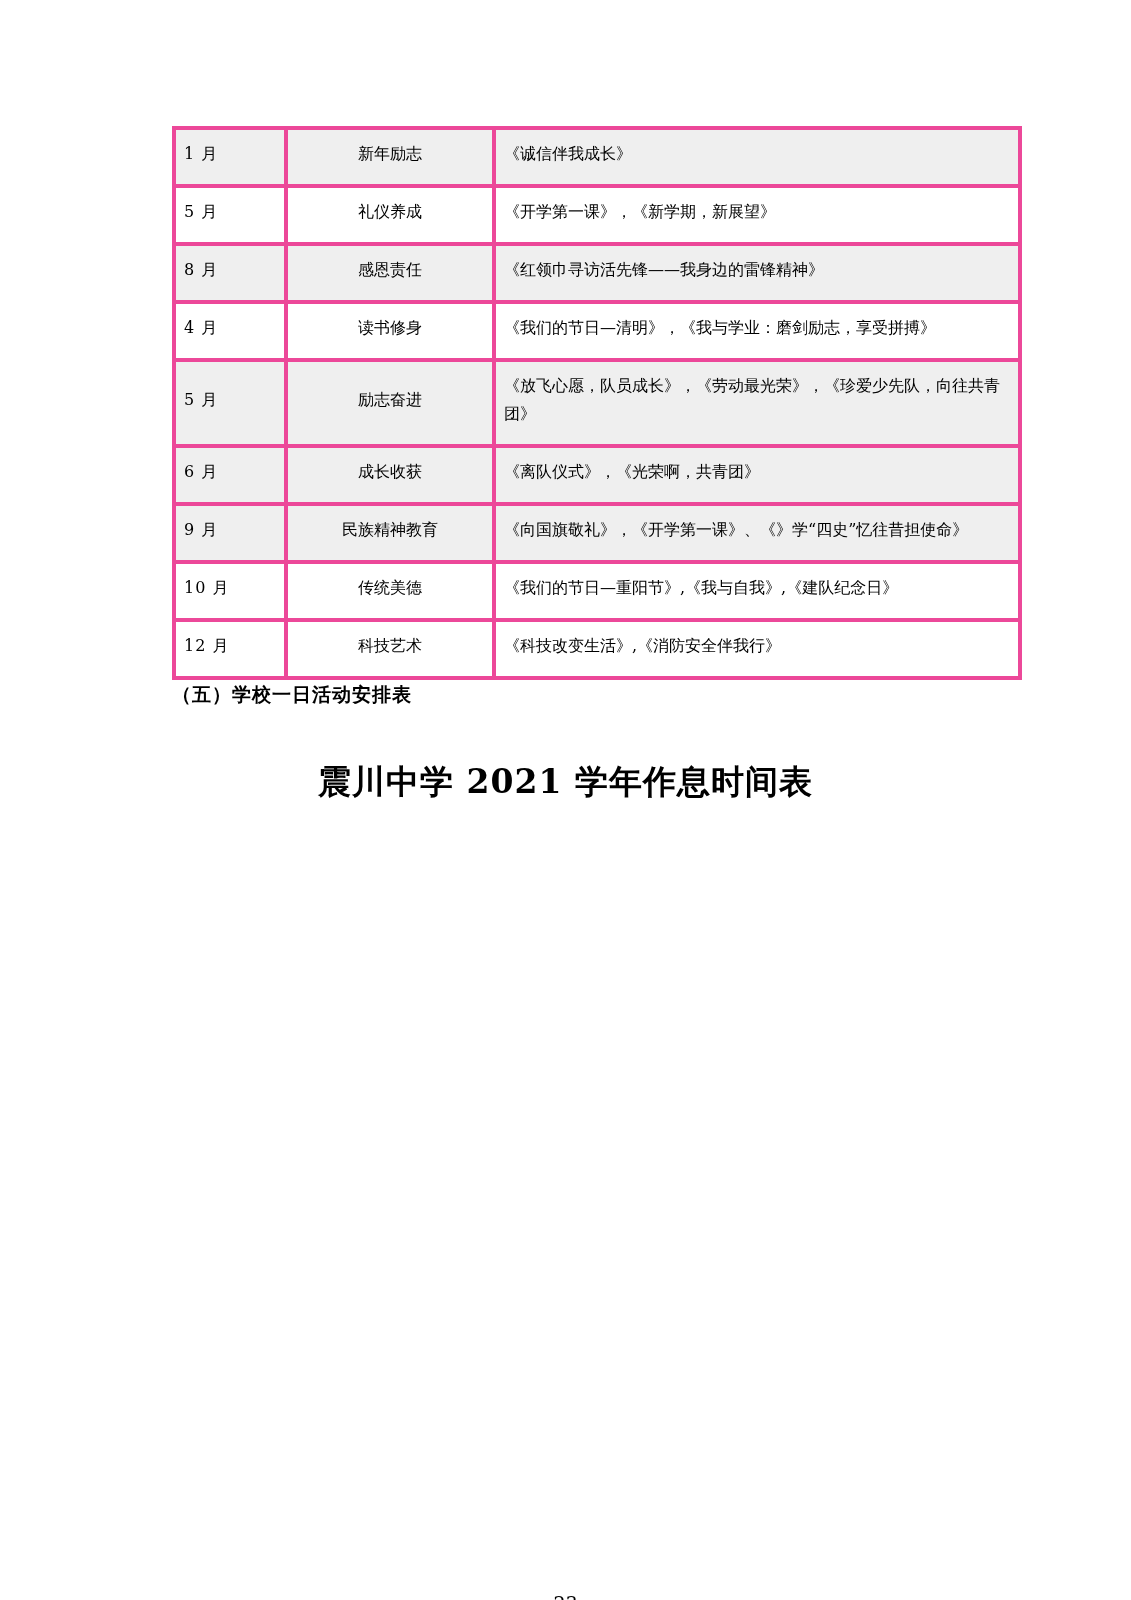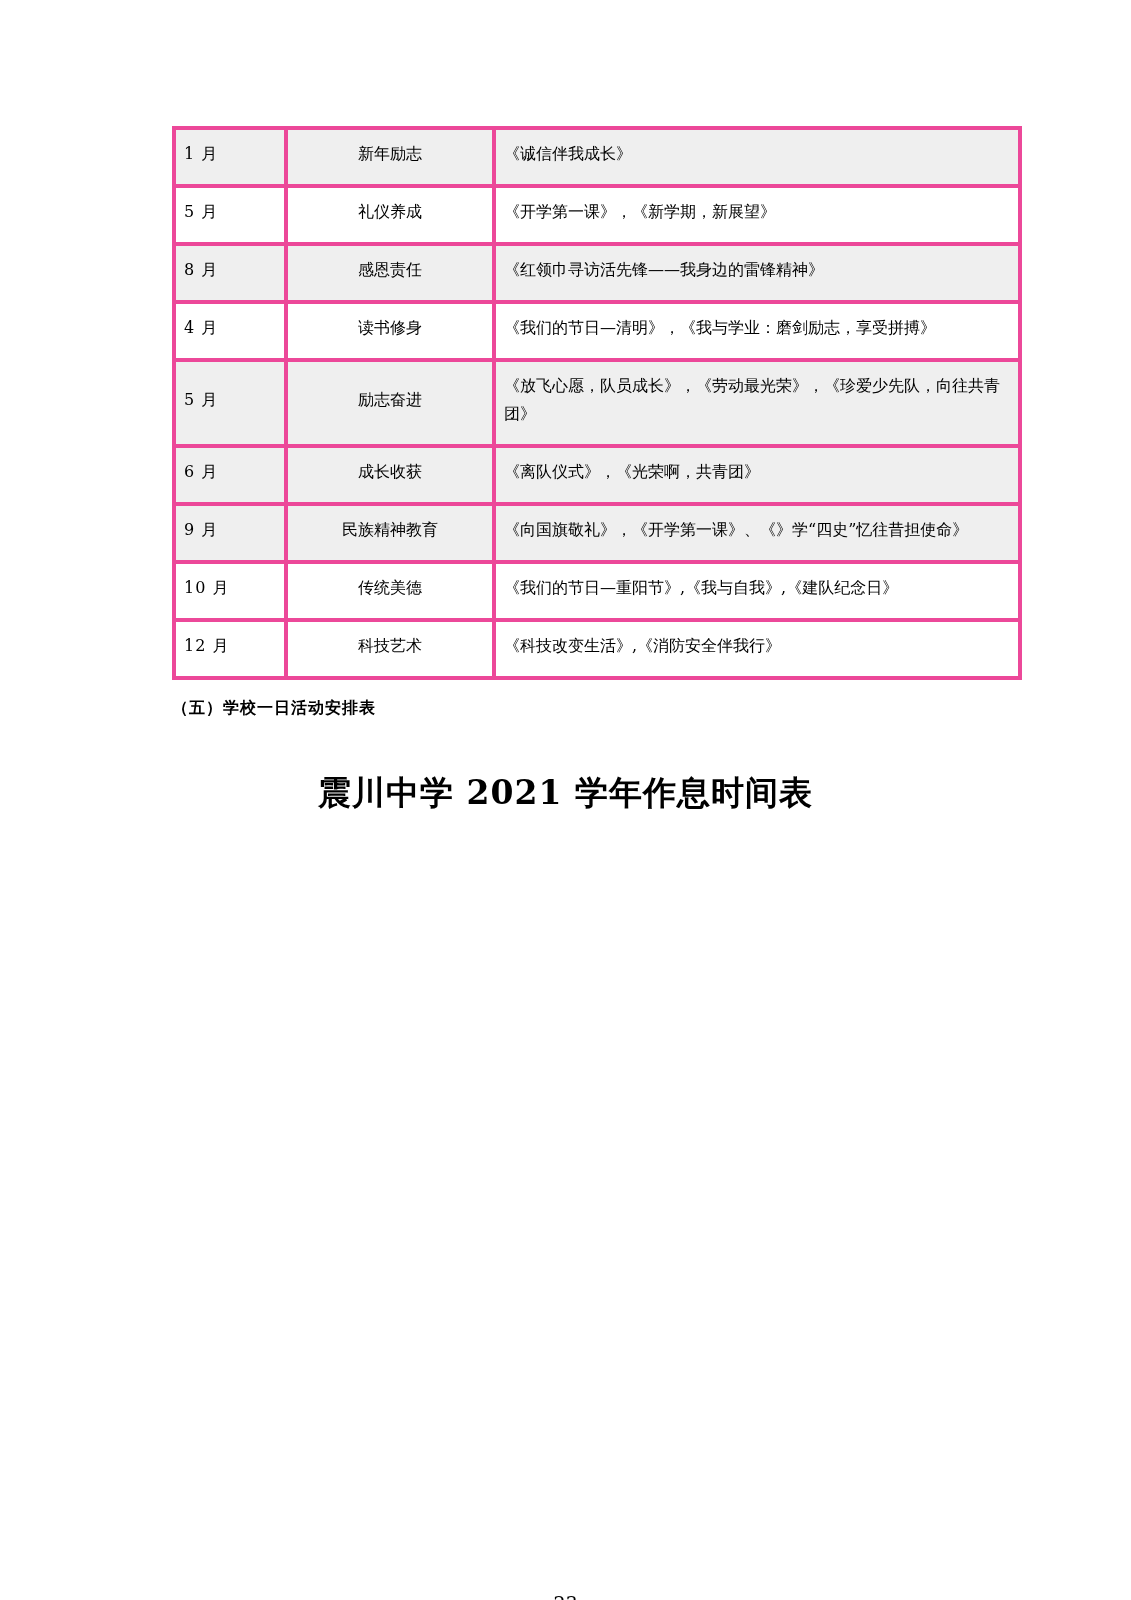--- a/index.html
+++ b/index.html
@@ -49,23 +49,23 @@
   }
   td.c-content {
     width: 506px;
     padding-left: 22px;
     padding-right: 10px;
   }
   tr.shaded td {
     background: #efefef;
   }
   .section-heading {
-    font-size: 16px;
+    font-size: 19px;
     font-weight: bold;
-    margin-top: 18px;
+    margin-top: 2px;
     letter-spacing: 1px;
   }
   .doc-title {
     font-size: 33px;
     font-weight: bold;
     text-align: center;
     margin-top: 52px;
     letter-spacing: 1px;
   }
   .page-number {

